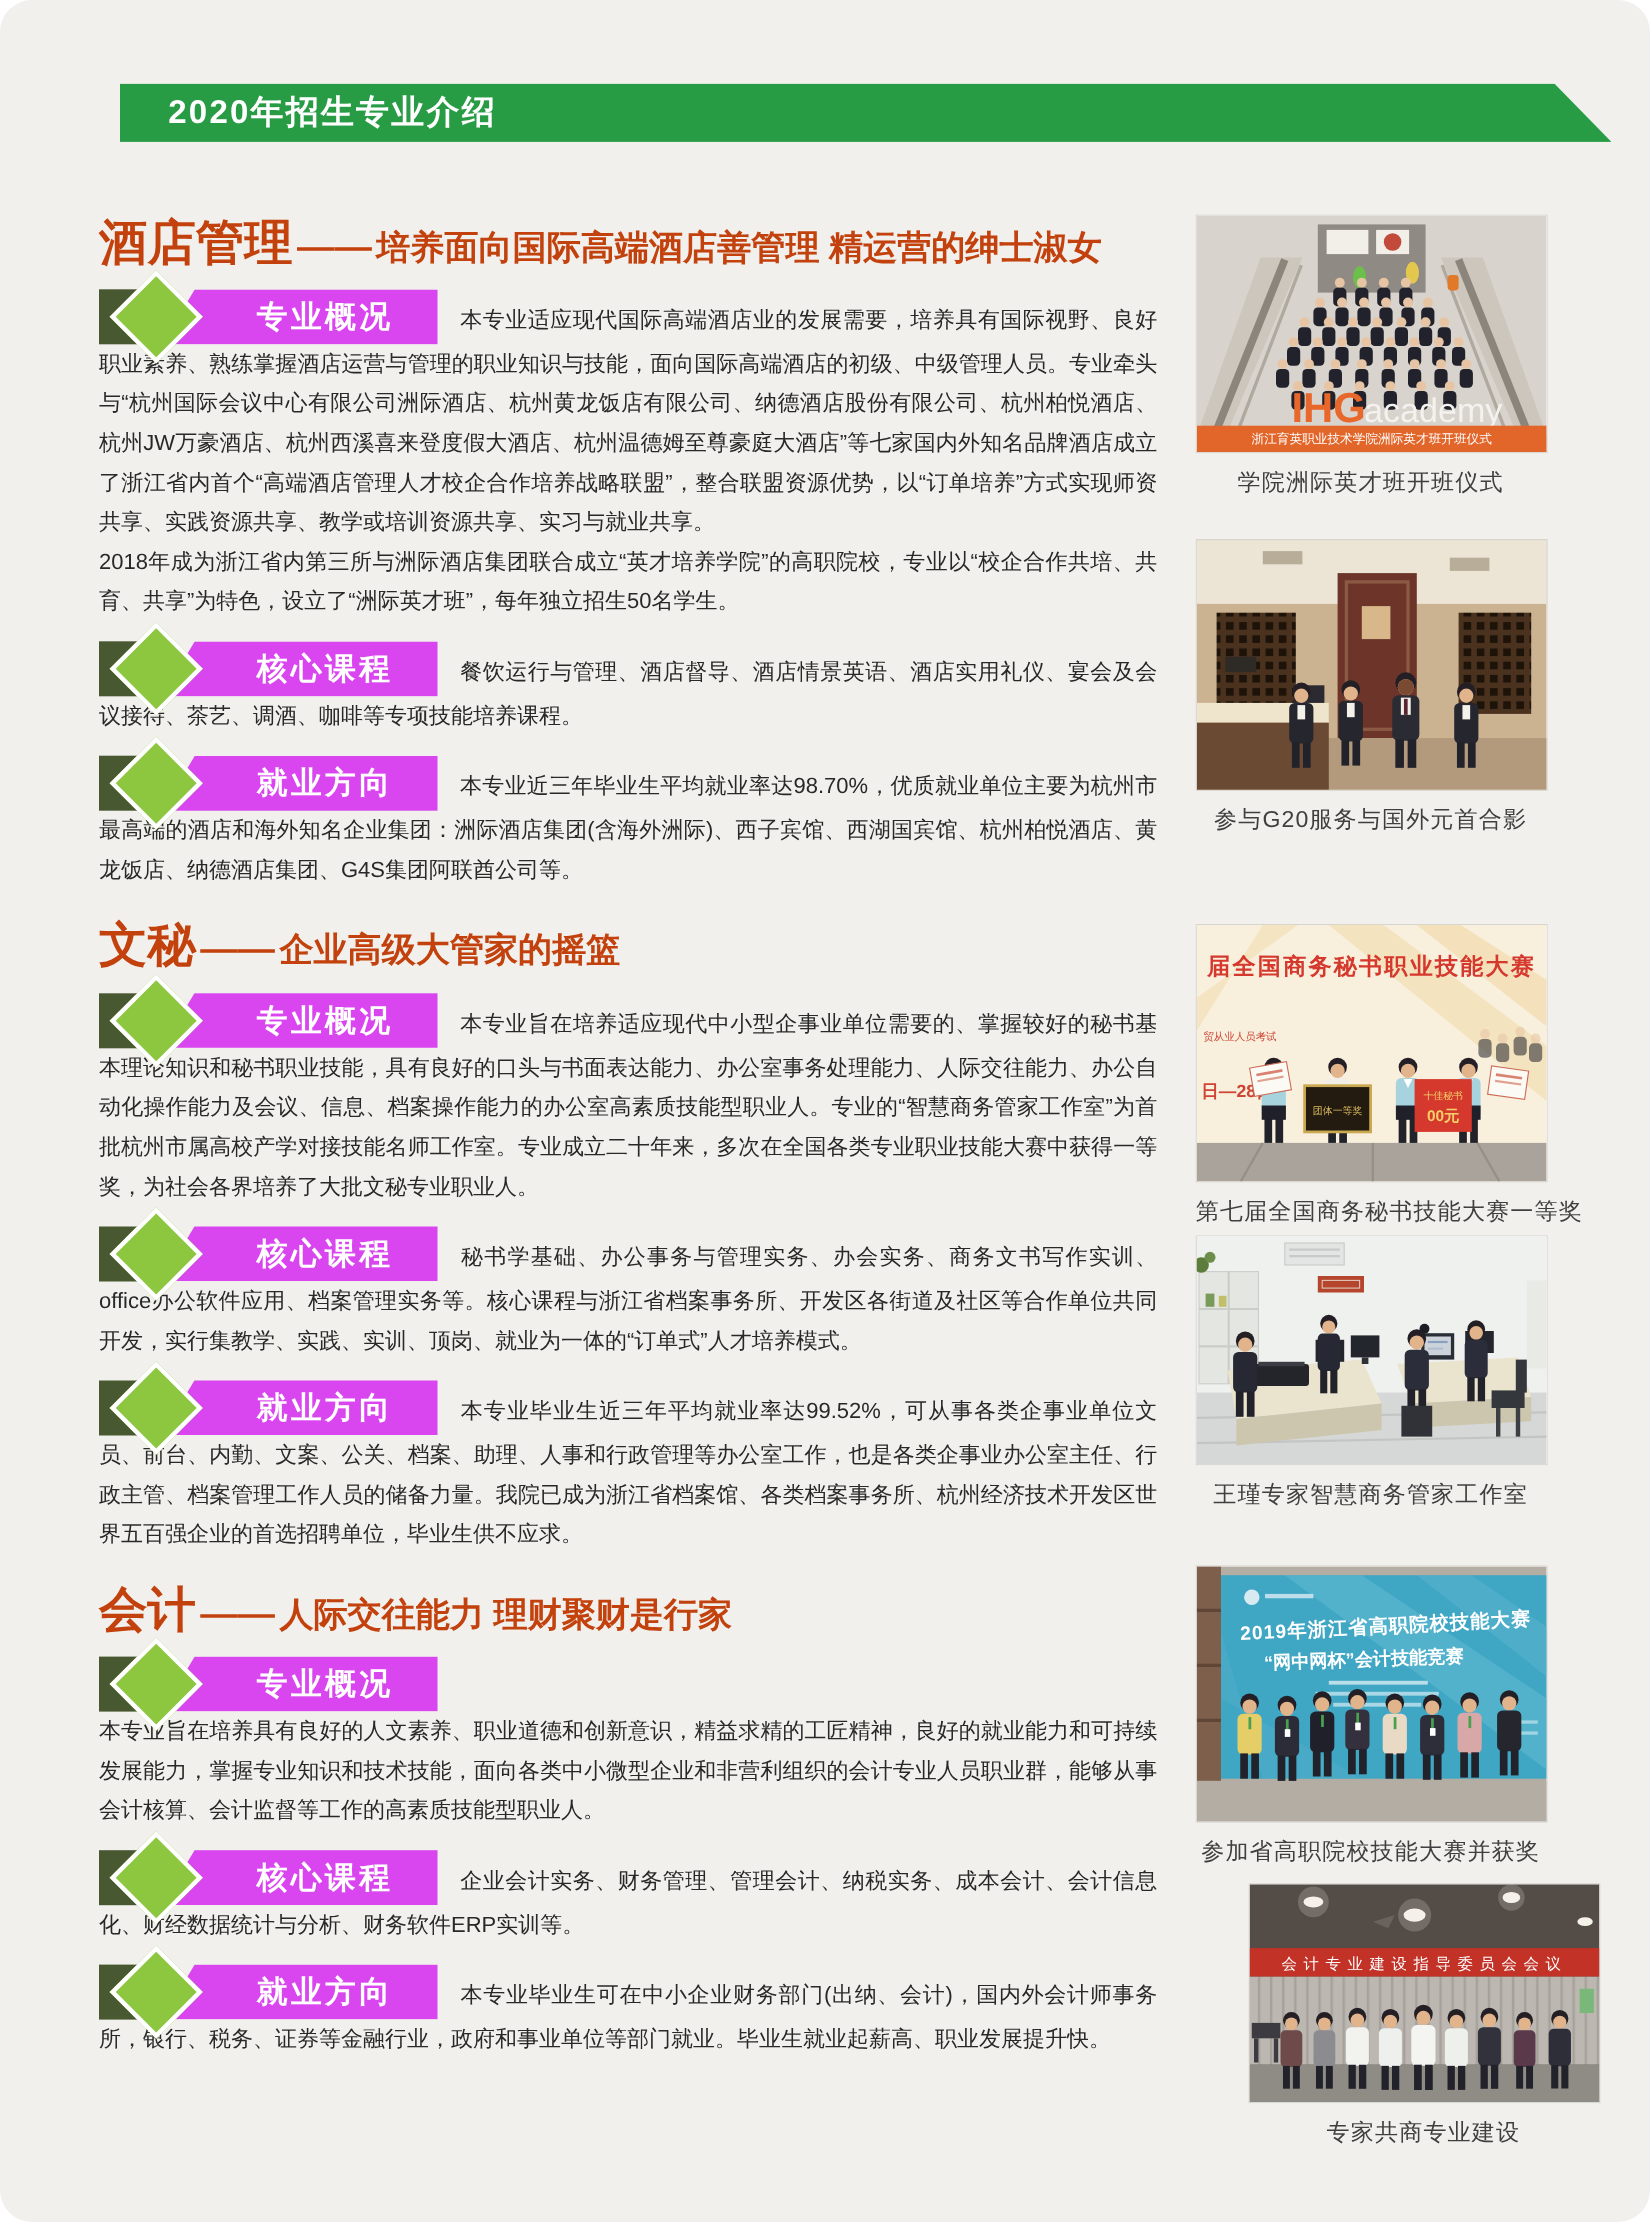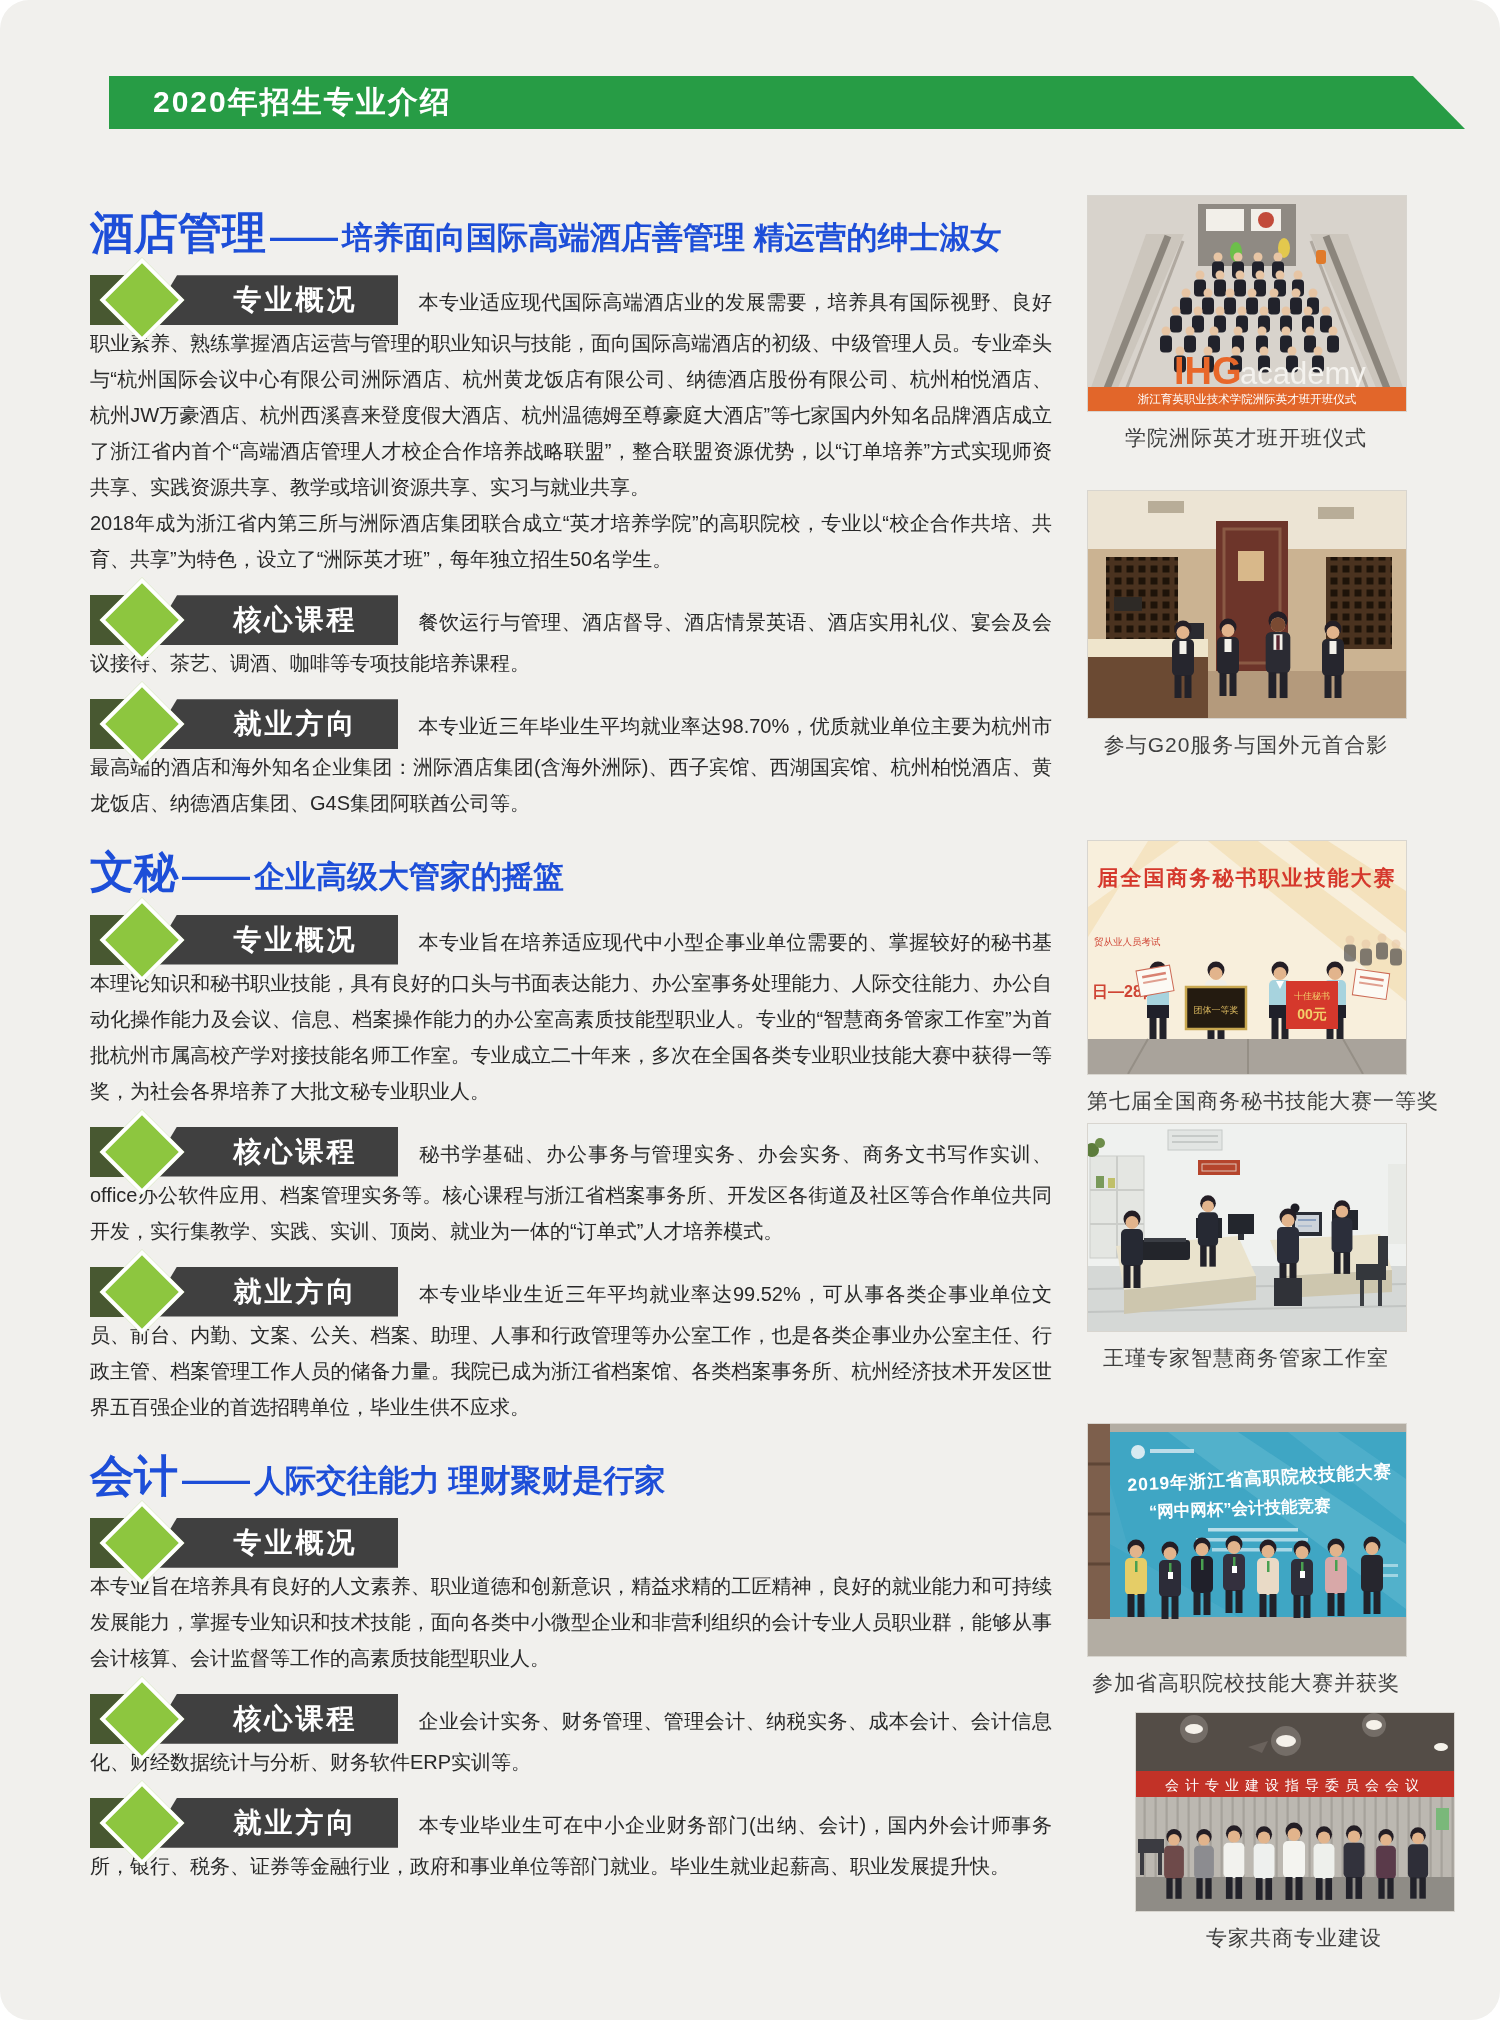--- a/index.html
+++ b/index.html
@@ -17,34 +17,34 @@
     background:#279c45;
     clip-path:polygon(0 0, calc(100% - 52px) 0, 100% 100%, 0 100%);
     display:flex; align-items:center; padding-left:44px; box-sizing:border-box;
   }
   .top-banner .bt {
     color:#ffffff; font-size:30px; font-weight:bold; letter-spacing:2px;
   }
   
   .content { position:absolute; left:90px; top:196px; width:962px; }
   section { margin:0 0 26px 0; }
-  h2.sec-title { margin:12px 0 18px 0; color:#1d4ed8; line-height:1.12; font-weight:800; }
+  h2.sec-title { margin:0 0 18px 0; color:#c2410c; line-height:1.12; font-weight:800; }
   .t-main { font-size:44px; font-weight:800; }
   .t-dash { font-size:34px; font-weight:800; padding:0 4px; }
   .t-sub  { font-size:31px; font-weight:800; }
   .block { margin:0 0 18px 0; }
   .para { margin:0; font-size:20px; line-height:36px; text-align:justify; }
   
   .badge {
     display:inline-block; position:relative; width:308px; height:50px;
     vertical-align:-16px; margin-right:20px; white-space:normal;
   }
   .b-sq { position:absolute; left:0; top:0; width:57px; height:50px; background:#485831; }
   .b-label {
-    position:absolute; left:57px; top:0; width:251px; height:50px; background:#404040;
+    position:absolute; left:57px; top:0; width:251px; height:50px; background:#d946ef;
     clip-path:polygon(30px 0, 100% 0, 100% 100%, 0 100%);
     color:#fff; font-size:28px; font-weight:bold; letter-spacing:3px;
     display:flex; align-items:center; justify-content:center;
     padding-left:46px; box-sizing:border-box;
   }
   .b-dia {
     position:absolute; left:22px; top:-5px; width:60px; height:60px;
     background:#8dc63f; border:4px solid #ffffff; box-sizing:border-box;
     transform:rotate(45deg); z-index:2;
   }

